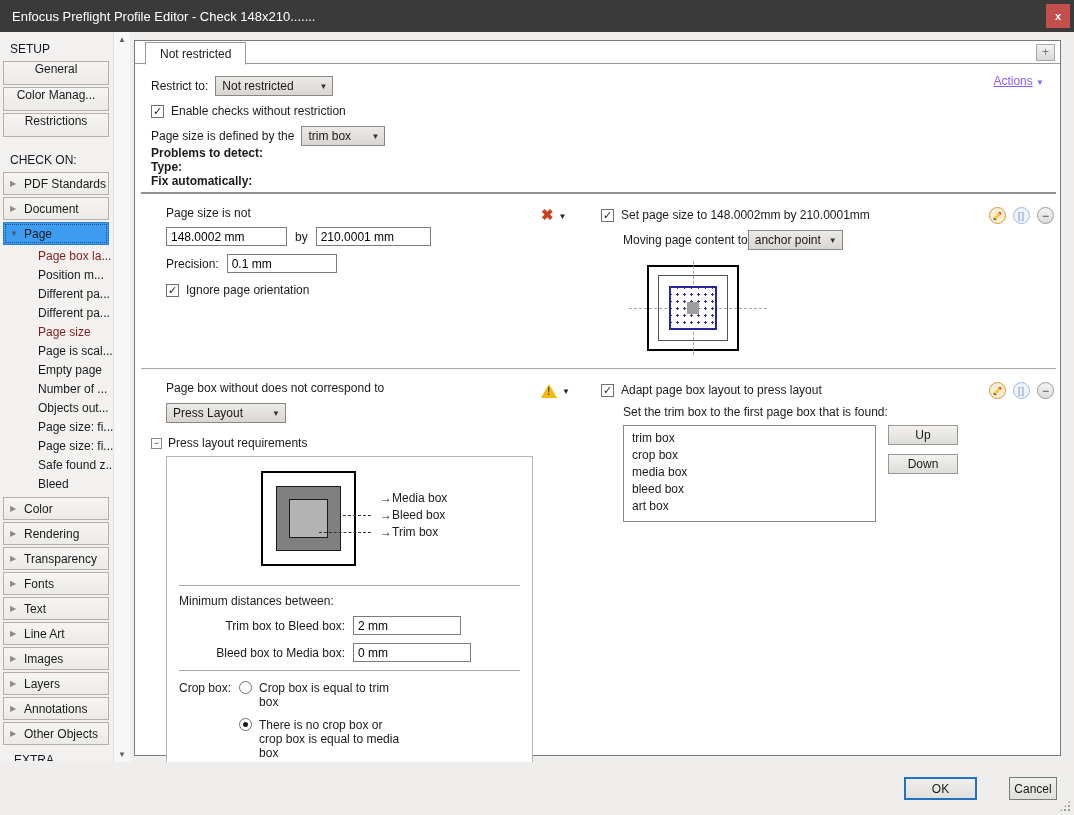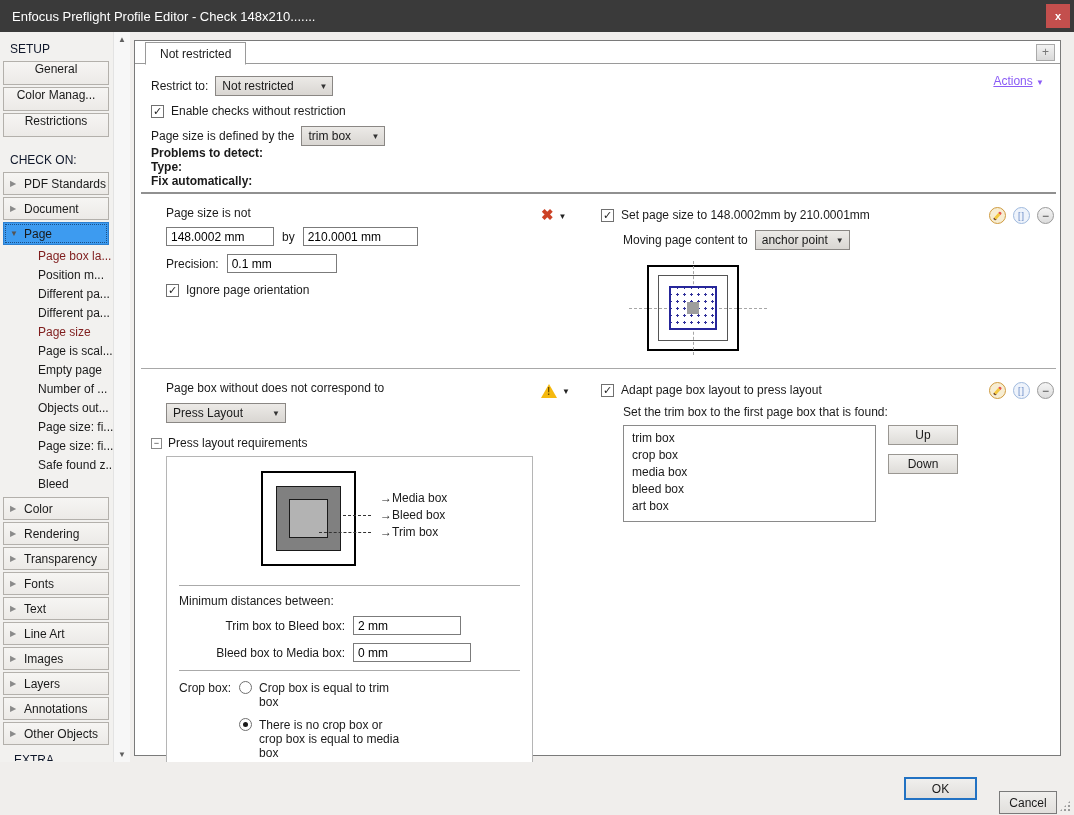--- a/index.html
+++ b/index.html
@@ -188,21 +188,21 @@
     border:1px solid #9a9792; display:flex; align-items:center; justify-content:center; cursor:pointer;
   }
 
   
   .footer { position:absolute; left:0; right:0; bottom:0; height:53px; background:#f0eeec; }
   .btn {
     position:absolute; height:23px; background:linear-gradient(#f0efed,#e1dfdc);
     display:flex; align-items:center; justify-content:center; cursor:pointer;
   }
   .ok-btn { width:73px; right:97px; top:15px; border:2px solid #2272c3; }
-  .cancel-btn { width:58px; right:17px; top:29px; border:1px solid #7a7a7a; }
+  .cancel-btn { width:48px; right:17px; top:15px; border:1px solid #7a7a7a; }
   .grip {
     position:absolute; right:3px; bottom:3px; width:12px; height:12px;
     background-image:radial-gradient(#9a9a9a 1px, transparent 1.4px);
     background-size:4px 4px; clip-path:polygon(100% 0, 100% 100%, 0 100%);
     cursor:nwse-resize;
   }
 </style>
 </head>
 <body>
 
@@ -348,21 +348,21 @@
             <div class="col-a">Problems to detect:</div>
             <div class="col-b">Type:</div>
             <div class="col-c">Fix automatically:</div>
           </div>
           <div class="hr2"></div>
 
           <div class="problem-row">
             <div class="col-a">
               <div style="margin-left:15px;">Page size is not</div>
               <div class="frow" style="margin-left:15px; margin-top:7px;">
-                <input class="tinput" style="width: 108px;" value="148.0002 mm">
+                <input class="tinput" style="width: 121px;" value="148.0002 mm">
                 <span style="margin:0 8px;">by</span>
                 <input class="tinput" style="width: 115px;" value="210.0001 mm">
               </div>
               <div class="frow" style="margin-left:15px;">
                 <span>Precision:</span>
                 <input class="tinput" style="width: 110px; margin-left: 8px;" value="0.1 mm">
               </div>
               <div class="frow" style="margin-left:15px; margin-top:10px;">
                 <span class="checkbox">✓</span>
                 <span class="cb-label">Ignore page orientation</span>
@@ -381,21 +381,21 @@
                   </span>
                 <span class="circle-icon ic-brackets">[]</span>
                 <span class="circle-icon ic-minus">−</span>
               </div>
               <div class="frow" style="margin-top:2px;">
                 <span class="checkbox">✓</span>
                 <span class="cb-label">Set page size to 148.0002mm by 210.0001mm</span>
               </div>
               <div class="frow" style="margin-left:22px;">
                 <span>Moving page content to</span>
-                <span class="dropdown" style="width:95px; margin-left:7px;">
+                <span class="dropdown" style="width:95px; ">
                   <span>anchor point</span>
                   <span class="arr">▼</span>
                 </span>
               </div>
               <div class="anchor-diagram">
                 <div class="anchor-outer">
                   <div class="anchor-inner"></div>
                   <div class="cross-v"></div>
                   <div class="cross-h"></div>
                   <div class="anchor-grid">

